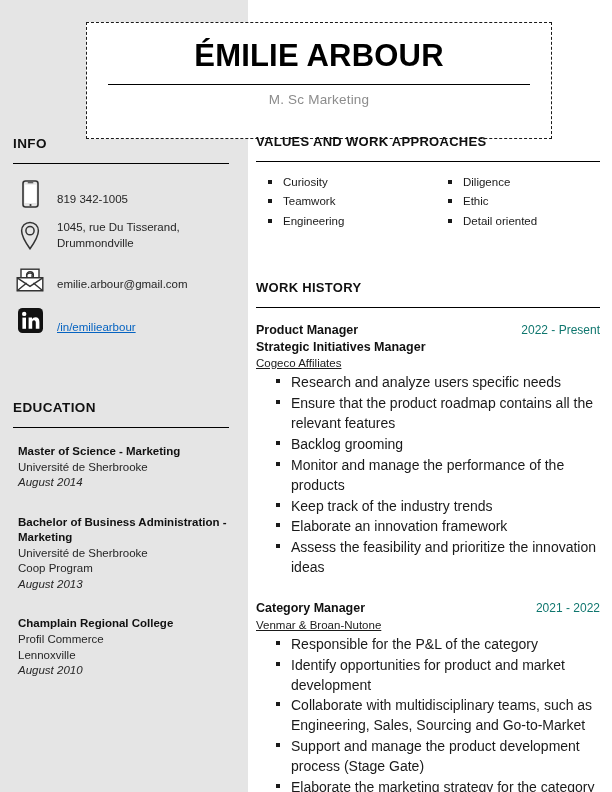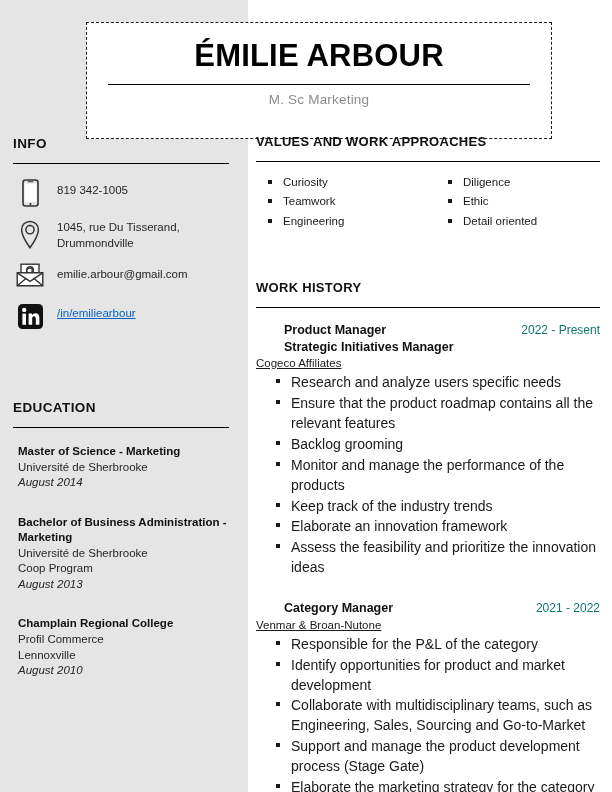--- a/index.html
+++ b/index.html
@@ -92,21 +92,21 @@
     position: absolute;
     left: 13px;
     top: 136px;
     width: 216px;
   }
   .info-list {
     margin-top: 14px;
   }
   .info-row {
     display: flex;
-    align-items: flex-start;
+    align-items: flex-end;
     margin-bottom: 11px;
     min-height: 30px;
   }
   .info-icon {
     width: 34px;
     flex: 0 0 34px;
     display: flex;
     align-items: flex-start;
     justify-content: center;
     padding-top: 1px;
@@ -206,21 +206,20 @@
     display: flex;
     justify-content: space-between;
     align-items: flex-start;
   }
   .job-titles { flex: 1 1 auto; }
   .job-title {
     font-size: 12.5px;
     font-weight: 700;
     color: #111111;
     line-height: 1.32;
-    margin-left: 28px;
   }
   .job-dates {
     font-size: 12px;
     color: #0f766e;
     white-space: nowrap;
     padding-left: 10px;
     padding-top: 1px;
   }
   .job-company {
     font-size: 11.5px;

